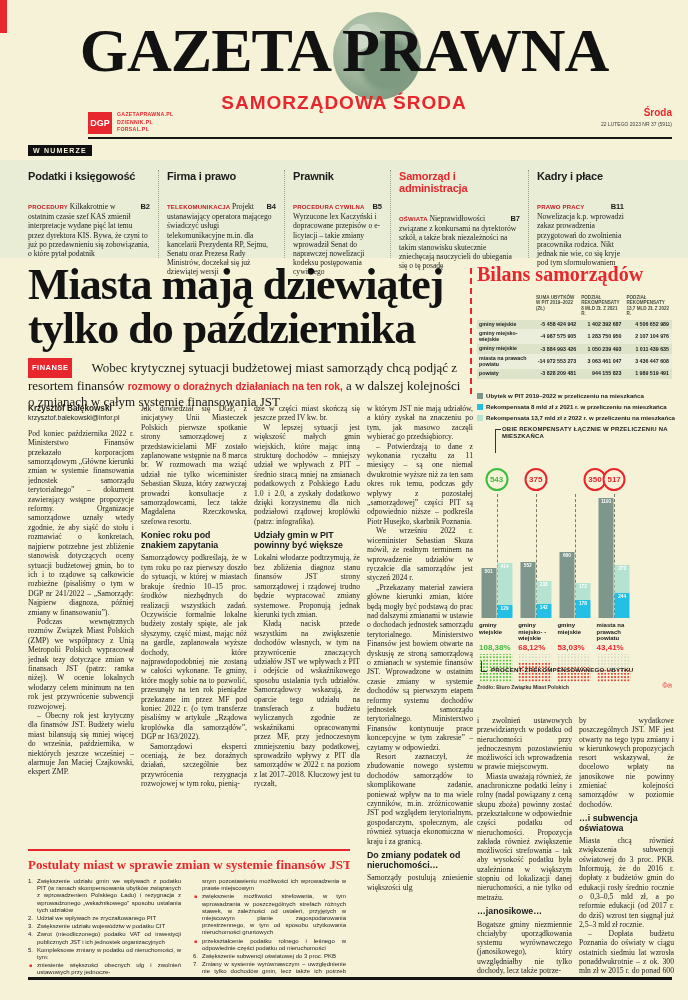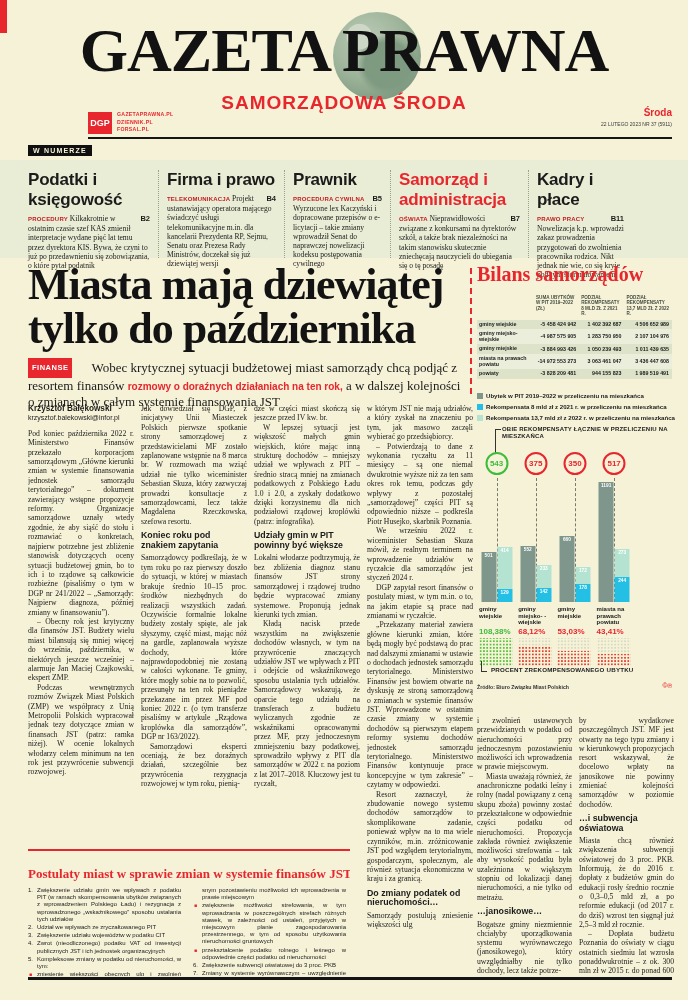--- a/index.html
+++ b/index.html
@@ -17,21 +17,21 @@
   #sites{position:absolute;left:117px;top:111px;font-size:5.2px;font-weight:bold;color:#e8262d;line-height:7.5px;letter-spacing:.3px}
   #weekday{position:absolute;right:16px;top:107px;font-size:10px;font-weight:bold;color:#e8262d;text-align:right}
   #dateline{position:absolute;right:16px;top:121px;font-size:5px;color:#3a3a3a;text-align:right}
   #top-rule{position:absolute;left:88px;right:16px;top:137px;height:2px;background:#161616}
   #wnum{position:absolute;left:28px;top:145px;background:#101010;color:#f7f3da;font-size:7px;font-weight:bold;padding:2px 5px;letter-spacing:1.2px}
   
   #teasers{position:absolute;left:0;top:160px;width:688px;height:98px;background:#e9edd5;display:flex;padding:10px 16px 0 28px}
   .teaser{padding-right:8px}
   .teaser+.teaser{border-left:1px dotted #98a388;padding-left:8px}
   .tw1{width:130px}.tw2{width:126px}.tw3{width:106px}.tw4{width:138px}.tw5{width:104px}
-  .teaser-h{font-size:17px;font-weight:bold;margin-bottom:4px;letter-spacing:-.2px}
+  .teaser-h{font-size:11px;font-weight:bold;margin-bottom:20px;letter-spacing:-.2px}
   .teaser-h.red{color:#e8262d}
   .teaser-t{font-family:"Liberation Serif",serif;font-size:7.6px;line-height:9.2px}
   .kicker{color:#c21b20;font-weight:bold;font-family:"Liberation Sans",sans-serif;font-size:6px;letter-spacing:.2px}
   .pgref{float:right;font-weight:bold;font-size:7.5px;font-family:"Liberation Sans",sans-serif}
   
   #headline{position:absolute;left:28px;top:263px;width:436px;font-family:"Liberation Serif",serif;font-weight:bold;font-size:44px;line-height:44px;letter-spacing:-1px;color:#131313}
   #lead{position:absolute;left:28px;top:358px;width:436px;font-family:"Liberation Serif",serif;font-size:13px;line-height:15.5px}
   .chip{display:inline-block;background:#e8262d;color:#fff;font-family:"Liberation Sans",sans-serif;font-weight:bold;font-size:7.5px;padding:2px 4px;vertical-align:2px;margin-right:19px;letter-spacing:.5px}
   .leadred{color:#e8262d;font-weight:bold;font-family:"Liberation Sans",sans-serif;font-size:10px}
   
@@ -39,41 +39,41 @@
   #col1{left:28px;height:446px}#col2{left:141px;height:446px}#col3{left:254px;height:446px}#col4{left:367px;height:570px}
   #col5,#col6{position:absolute;top:716px;width:95px;height:259px;overflow:hidden;font-family:"Liberation Serif",serif;font-size:7.7px;line-height:9.3px;text-align:justify}
   #col5{left:477px}#col6{left:579px}
   .bp{margin:0;text-indent:9px}
   .bp.ni{text-indent:0}
   .subhead{font-family:"Liberation Sans",sans-serif;font-weight:bold;font-size:8.8px;line-height:9.6px;margin:5px 0 3px;text-align:left}
   #byline{margin-bottom:6px;font-family:"Liberation Sans",sans-serif;text-align:left}
   #byline .bn{font-weight:bold;font-size:8.2px;display:block}
   #byline .be{font-size:7px;color:#222;display:block}
   
-  #postbox{position:absolute;left:28px;top:849px;width:322px;height:127px;border-top:2.5px solid #e8262d;padding-top:15px;overflow:hidden}
+  #postbox{position:absolute;left:28px;top:849px;width:322px;height:127px;border-top:2.5px solid #e8262d;padding-top:6px;overflow:hidden}
   #postbox-title{font-family:"Liberation Serif",serif;font-weight:bold;color:#e8262d;font-size:13px;white-space:nowrap;margin-bottom:5px}
   #postcols{display:flex;gap:12px}
   .pcol{width:153px;font-size:6px;line-height:7.2px;text-align:justify}
   .pitem,.bitem{position:relative;padding-left:9px;margin-bottom:1px}
   .pitem .num{position:absolute;left:0}
   .bitem .sq{position:absolute;left:1px;top:0;color:#e8262d;font-size:5px}
   
   #divider{position:absolute;left:470px;top:268px;height:126px;border-left:2px dashed #e8262d}
   #ig-title{position:absolute;left:477px;top:263px;font-family:Liberation Serif, serif;font-weight:bold;font-size:20px;color:#e8262d}
   #bs-table{position:absolute;left:477px;top:293px;width:195px;display:grid;grid-template-columns:57px 1fr 1fr 1.05fr;font-size:4.6px;line-height:5.4px}
   .th{font-weight:bold;color:#464e40;padding:2px 2px 3px 2px}
   .tl{font-weight:bold;font-size:5.3px;line-height:5.6px;padding:2px 1px 2px 2px;display:flex;align-items:center}
   .tv{font-weight:bold;font-size:5.3px;text-align:right;padding:2px 3px 2px 0;display:flex;align-items:center;justify-content:flex-end}
   .r0{background:#dde3c9}.r1{background:#ebeeda}
   #legend{position:absolute;left:477px;top:390px;width:200px;font-size:6.1px;font-weight:bold;line-height:11px}
   .lrow{display:flex;align-items:center;gap:3px}
   .lsw{width:6px;height:6px;flex:none}
   #callout{position:absolute;left:502px;top:426px;width:170px;font-size:6px;font-weight:bold;line-height:7px;letter-spacing:.2px}
   #callout-tick{position:absolute;left:495px;top:429px;width:6px;height:24px;border-left:1.5px solid #333;border-top:1.5px solid #333}
-  #chart-groups{position:absolute;left:477px;top:452px;width:196px;height:214px;display:flex}
+  #chart-groups{position:absolute;left:477px;top:468px;width:196px;height:214px;display:flex}
   .cgroup{position:relative;width:20%;height:214px}
   .badge{position:absolute;left:50%;transform:translateX(-50%);top:0;width:23px;height:23px;border:2.5px solid;border-radius:50%;font-size:8px;font-weight:bold;display:flex;align-items:center;justify-content:center;background:#f6f2d8;z-index:2}
   .dashline{position:absolute;left:50%;top:26px;bottom:64px;width:0;border-left:1px dashed #7a7a6a;z-index:0}
   .bars{position:absolute;left:50%;transform:translateX(-50%);bottom:64px;display:flex;align-items:flex-end;gap:1px;z-index:1}
   .barcol{width:15px}
   .dark{background:#7e968c;position:relative}
   .dark span,.seg span{display:block;text-align:center;color:#fff;font-size:4.8px;font-weight:bold;padding-top:1px}
   .stack{display:flex;flex-direction:column}
   .seg{width:100%}
   .cat{position:absolute;left:2px;top:154px;width:38px;font-size:6px;line-height:6.6px;font-weight:bold;color:#222}
@@ -129,41 +129,40 @@
 
 <div id="headline" data-name="main-headline">Miasta mają dziewiątej tylko do października</div>
 <div id="lead" data-name="lead-paragraph"><span class="chip" data-name="section-chip">FINANSE</span><span data-name="lead-text">Wobec krytycznej sytuacji budżetowej miast samorządy chcą podjąć z resortem finansów </span><span class="leadred" data-name="lead-highlight">rozmowy o doraźnych działaniach na ten rok,</span><span data-name="lead-text-2"> a w dalszej kolejności o zmianach w całym systemie finansowania JST</span></div>
 
 <div id="col1" class="col" data-name="article-column-1">
   <div id="byline" data-name="byline">
     <span class="bn" data-name="author-name">Krzysztof Bałękowski</span>
     <span class="be" data-name="author-email">krzysztof.balekowski@infor.pl</span>
   </div>
 <p class="bp ni" data-name="body-paragraph">Pod koniec października 2022 r. Ministerstwo Finansów przekazało korporacjom samorządowym „Główne kierunki zmian w systemie finansowania jednostek samorządu terytorialnego” – dokument zawierający wstępne propozycje reformy. Organizacje samorządowe uznały wtedy zgodnie, że aby siąść do stołu i rozmawiać o konkretach, najpierw potrzebne jest zbliżenie stanowisk dotyczących oceny sytuacji budżetowej gmin, bo to ich i to rządowe są całkowicie rozbieżne (pisaliśmy o tym w DGP nr 241/2022 – „Samorządy: Najpierw diagnoza, później zmiany w finansowaniu”).</p>
+    <p class="bp" data-name="body-paragraph">Podczas wewnętrznych rozmów Związek Miast Polskich (ZMP) we współpracy z Unią Metropolii Polskich wypracował jednak tezy dotyczące zmian w finansach JST (patrz: ramka niżej). W ocenie lokalnych włodarzy celem minimum na ten rok jest przywrócenie subwencji rozwojowej.</p>
     <p class="bp" data-name="body-paragraph">– Obecny rok jest krytyczny dla finansów JST. Budżety wielu miast bilansują się mniej więcej do września, października, w niektórych jeszcze wcześniej – alarmuje Jan Maciej Czajkowski, ekspert ZMP.</p>
-    <p class="bp" data-name="body-paragraph">Podczas wewnętrznych rozmów Związek Miast Polskich (ZMP) we współpracy z Unią Metropolii Polskich wypracował jednak tezy dotyczące zmian w finansach JST (patrz: ramka niżej). W ocenie lokalnych włodarzy celem minimum na ten rok jest przywrócenie subwencji rozwojowej.</p>
   </div>
 <div id="col2" class="col" data-name="article-column-2">
     <p class="bp ni" data-name="body-paragraph">Jak dowiedział się DGP, z inicjatywy Unii Miasteczek Polskich pierwsze spotkanie strony samorządowej z przedstawicielami MF zostało zaplanowane wstępnie na 8 marca br. W rozmowach ma wziąć udział nie tylko wiceminister Sebastian Skuza, który zazwyczaj prowadzi konsultacje z samorządowcami, lecz także Magdalena Rzeczkowska, szefowa resortu.</p>
     <div class="subhead" data-name="column-subhead">Koniec roku pod znakiem zapytania</div>
     <p class="bp ni" data-name="body-paragraph">Samorządowcy podkreślają, że w tym roku po raz pierwszy doszło do sytuacji, w której w miastach brakuje średnio 10–15 proc. środków niezbędnych do realizacji wszystkich zadań. Oczywiście formalnie lokalne budżety zostały spięte, ale jak słyszymy, część miast, mając nóż na gardle, zaplanowała wyższe dochody, które najprawdopodobniej nie zostaną w całości wykonane. Te gminy, które mogły sobie na to pozwolić, przesunęły na ten rok pieniądze przekazane im przez MF pod koniec 2022 r. (o tym transferze pisaliśmy w artykule „Rządowa kroplówka dla samorządów”, DGP nr 163/2022).</p>
     <p class="bp" data-name="body-paragraph">Samorządowi eksperci oceniają, że bez doraźnych działań, szczególnie bez przywrócenia rezygnacja rozwojowej w tym roku, pienią-</p>
   </div>
 <div id="col3" class="col" data-name="article-column-3">
     <p class="bp ni" data-name="body-paragraph">dze w części miast skończą się jeszcze przed IV kw. br.</p>
     <p class="bp" data-name="body-paragraph">W lepszej sytuacji jest większość małych gmin wiejskich, które mając inną strukturę dochodów – mniejszy udział we wpływach z PIT – średnio stracą mniej na zmianach podatkowych z Polskiego Ładu 1.0 i 2.0, a zyskały dodatkowo dzięki korzystnemu dla nich podziałowi rządowej kroplówki (patrz: infografika).</p>
     <div class="subhead" data-name="column-subhead">Udziały gmin w PIT powinny być większe</div>
     <p class="bp ni" data-name="body-paragraph">Lokalni włodarze podtrzymują, że bez zbliżenia diagnoz stanu finansów JST strony samorządowej i rządowej trudno będzie wypracować zmiany systemowe. Proponują jednak kierunki tych zmian.</p>
     <p class="bp" data-name="body-paragraph">Kładą nacisk przede wszystkim na zwiększenie dochodów własnych, w tym na przywrócenie znaczących udziałów JST we wpływach z PIT i odejście od wskaźnikowego sposobu ustalania tych udziałów. Samorządowcy wskazują, że oparcie tego udziału na transferach z budżetu wyliczanych zgodnie ze wskaźnikami opracowanymi przez MF, przy jednoczesnym zmniejszeniu bazy podatkowej, sprowadziło wpływy z PIT dla samorządów w 2022 r. na poziom z lat 2017–2018. Kluczowy jest tu ryczałt,</p>
   </div>
 <div id="col4" class="col" data-name="article-column-4">
     <p class="bp ni" data-name="body-paragraph">w którym JST nie mają udziałów, a który zyskał na znaczeniu po tym, jak masowo zaczęli wybierać go przedsiębiorcy.</p>
     <p class="bp" data-name="body-paragraph">– Potwierdzają to dane z wykonania ryczałtu za 11 miesięcy – są one niemal dwukrotnie wyższe niż za ten sam okres rok temu, podczas gdy wpływy z pozostałej „samorządowej” części PIT są odpowiednio niższe – podkreśla Piotr Husejko, skarbnik Poznania.</p>
     <p class="bp" data-name="body-paragraph">We wrześniu 2022 r. wiceminister Sebastian Skuza mówił, że realnym terminem na wprowadzenie udziałów w ryczałcie dla samorządów jest styczeń 2024 r.</p>
-    <p class="bp" data-name="body-paragraph">DGP zapytał resort finansów o postulaty miast, w tym m.in. o to, na jakim etapie są prace nad zmianami w ryczałcie.</p>
     <p class="bp" data-name="body-paragraph">„Przekazany materiał zawiera główne kierunki zmian, które będą mogły być podstawą do prac nad dalszymi zmianami w ustawie o dochodach jednostek samorządu terytorialnego. Ministerstwo Finansów jest bowiem otwarte na dyskusję ze stroną samorządową o zmianach w systemie finansów JST. Wprowadzone w ostatnim czasie zmiany w systemie dochodów są pierwszym etapem reformy systemu dochodów jednostek samorządu terytorialnego. Ministerstwo Finansów kontynuuje prace koncepcyjne w tym zakresie” – czytamy w odpowiedzi.</p>
     <p class="bp" data-name="body-paragraph">Resort zaznaczył, że zbudowanie nowego systemu dochodów samorządów to skomplikowane zadanie, ponieważ wpływ na to ma wiele czynników, m.in. zróżnicowanie JST pod względem terytorialnym, gospodarczym, społecznym, ale również sytuacja ekonomiczna w kraju i za granicą.</p>
     <div class="subhead" data-name="column-subhead">Do zmiany podatek od nieruchomości…</div>
     <p class="bp ni" data-name="body-paragraph">Samorządy postulują zniesienie większości ulg</p>
   </div>
 <div id="col5" data-name="article-column-5">
     <p class="bp ni" data-name="body-paragraph">i zwolnień ustawowych przewidzianych w podatku od nieruchomości przy jednoczesnym pozostawieniu możliwości ich wprowadzenia w prawie miejscowym.</p>
     <p class="bp" data-name="body-paragraph">Miasta uważają również, że anachroniczne podatki leśny i rolny (nadal powiązany z ceną skupu zboża) powinny zostać przekształcone w odpowiednie części podatku od nieruchomości. Propozycja zakłada również zwiększenie możliwości strefowania – tak aby wysokość podatku była uzależniona w większym stopniu od lokalizacji danej nieruchomości, a nie tylko od metrażu.</p>
     <div class="subhead" data-name="column-subhead">…janosikowe…</div>
     <p class="bp ni" data-name="body-paragraph">Bogatsze gminy niezmiennie chciałyby uporządkowania systemu wyrównawczego (janosikowego), który uwzględniałby nie tylko dochody, lecz także potrze-</p>
@@ -279,21 +278,21 @@
           </div>
         </div>
       </div>
       <div class="cat" data-name="category-label">gminy miejsko- -wiejskie</div>
       <div class="pct" data-name="percent-value" style="color: rgb(232, 38, 45);">68,12%</div>
       <div class="waffle" data-name="waffle-chart">
         <div class="wfill" data-name="waffle-fill" style="--c: #ef3b2d; height: 19px;"></div>
       </div>
     </div>
     <div class="cgroup" data-name="chart-group">
-      <div class="badge" data-name="total-badge" style="border-color: rgb(232, 38, 45); color: rgb(232, 38, 45);">350</div>
+      <div class="badge" data-name="total-badge" style="border-color: rgb(232, 38, 45); color: rgb(232, 38, 45); margin-left: 20px;">350</div>
       <div class="dashline" data-name="dashed-guide-line"></div>
       <div class="bars" data-name="bar-pair">
         <div class="barcol dark" data-name="loss-bar" style="height: 66px;">
           <span data-name="bar-value">660</span>
         </div>
         <div class="barcol stack" data-name="compensation-bar">
           <div class="seg" data-name="seg-2022" style="height: 17px; background: rgb(181, 227, 209);">
             <span data-name="bar-value">172</span>
           </div>
           <div class="seg" data-name="seg-2021" style="height: 18px; background: rgb(35, 191, 228);">

